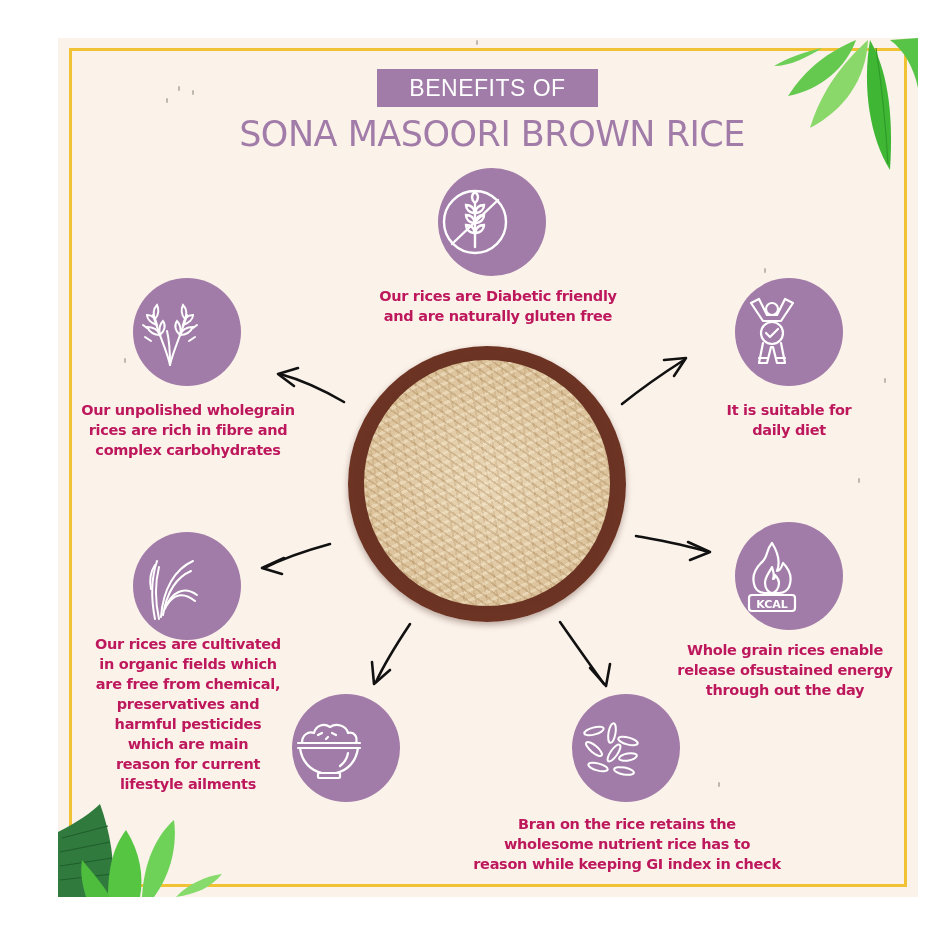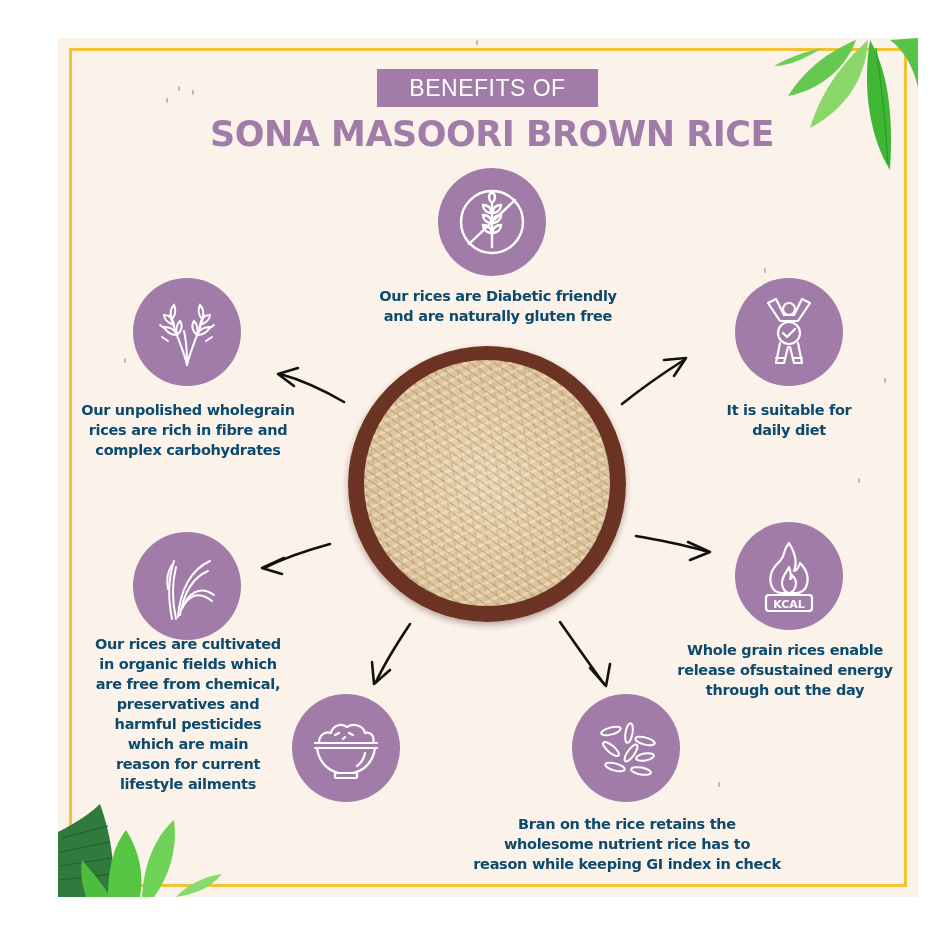--- a/index.html
+++ b/index.html
@@ -19,33 +19,33 @@
   .speck { position: absolute; width: 2px; height: 5px; background: #8a8a7a; border-radius: 1px; opacity: .55; }
 
   .banner {
     position: absolute; left: 319px; top: 31px; width: 221px; height: 38px;
     background: #a17ca8; color: #fff;
     font-family: "Liberation Sans", sans-serif; font-size: 23px; letter-spacing: .5px;
     display: flex; align-items: center; justify-content: center;
   }
   .title {
     position: absolute; left: 0; top: 74px; width: 868px; text-align: center;
-    color: #a27ca8; font-family: "DejaVu Sans", sans-serif; font-weight: bold;
+    color: #a27ca8; font-family: "DejaVu Sans", sans-serif; font-weight: normal;
     font-size: 35px; letter-spacing: -0.5px; line-height: 44px;
   }
 
   .icon-circle {
     position: absolute; width: 108px; height: 108px; border-radius: 50%;
     background: #a27ca8;
-    display: flex; align-items: center; justify-content: center;
+    display: flex; align-items: center; 
   }
   .icon-circle svg { width: 74px; height: 74px; }
 
   .benefit-text {
-    position: absolute; text-align: center; color: #0c4a6e;
+    position: absolute; text-align: center; color: #be185d;
     font-family: "DejaVu Sans", sans-serif; font-weight: bold;
     font-size: 14.5px; line-height: 20px; letter-spacing: -0.3px;
     white-space: pre-line;
   }
 
   .bowl {
     position: absolute; left: 290px; top: 308px; width: 278px; height: 276px; border-radius: 50%;
     background: radial-gradient(circle at 50% 50%, #4e2518 0%, #6d3424 70%, #3c1b12 100%);
     box-shadow: 0 3px 6px rgba(60,25,15,.35);
   }

